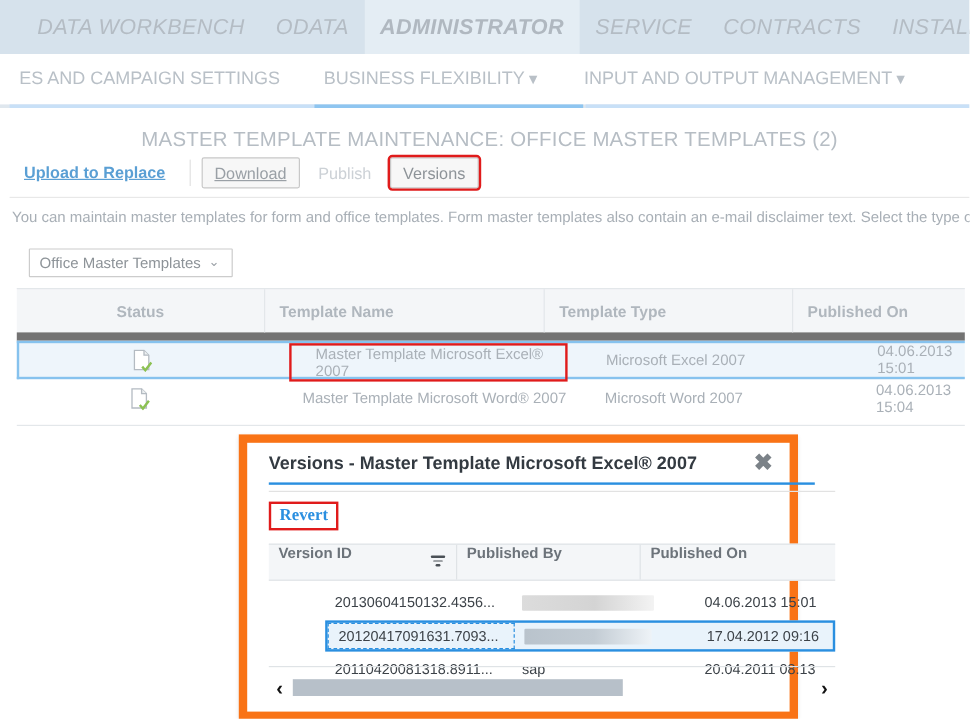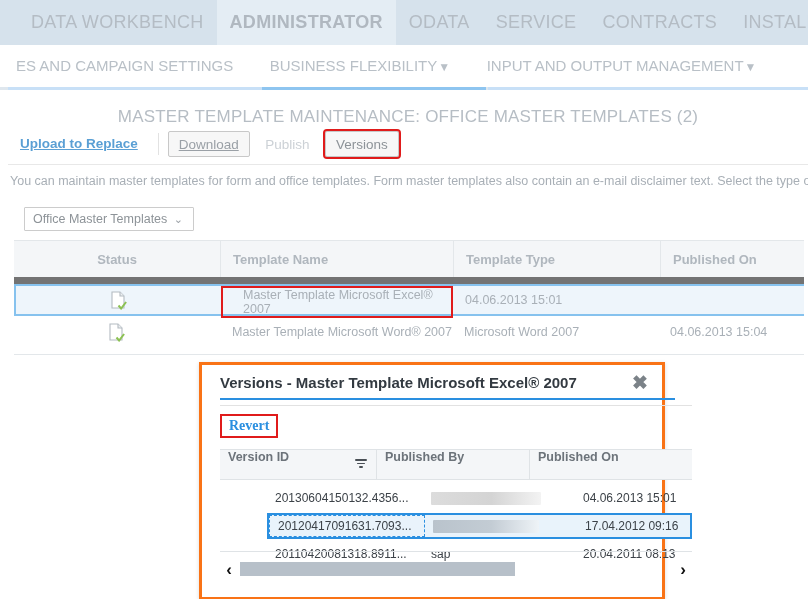--- a/index.html
+++ b/index.html
@@ -24,20 +24,21 @@
   }
   .topnav .l1{
     font-size:18px;
     letter-spacing:.3px;
     color:#b4bcc4;
     padding:9px 13px;
     height:45px;
     line-height:27px;
     box-sizing:border-box;
     display:inline-block;
+    font-style:italic;
   }
   .topnav .l1.active{
     background:#e4edf4;
     color:#b0b8c0;
     font-weight:bold;
   }
 
   
   .subnav{
     position:absolute;left:0;top:45px;width:808px;height:50px;
@@ -142,20 +143,21 @@
   }
   .mt-head{
     display:flex;height:36px;background:#f4f6f8;
     border-top:1px solid #e3e7ea;border-bottom:7px solid #737373;
     font-size:13px;color:#b0b7be;font-weight:bold;
   }
   .mt-head .c{display:flex;align-items:center;box-sizing:border-box;}
   .mt-row{
     display:flex;height:32px;font-size:12.5px;color:#a9b0b7;
     box-sizing:border-box;
+    gap:20px;
   }
   .mt-row .c{display:flex;align-items:center;box-sizing:border-box;}
   .mt-row.selected{
     background:#eef5fb;
     border-top:2px solid #86c2ee;
     border-bottom:2px solid #86c2ee;
     border-left:2px solid #86c2ee;
   }
   .mt-bottom{height:1px;background:#e3e7ea;margin-top:6px;}
   .col-status{width:206px;justify-content:center;}
@@ -177,21 +179,21 @@
     height:32px;
     margin-left:-1px;
   }
 
   
   .doc-icon{position:relative;width:16px;height:19px;display:inline-block;}
   
   .dialog{
     position:absolute;left:199px;top:362px;width:466px;height:238px;
     background:#ffffff;
-    border:3px solid #f97316;
+    border:7px solid #f97316;
     box-shadow:0 1px 4px rgba(0,0,0,.14);
     box-sizing:border-box;
   }
   .dlg-title{
     position:relative;height:34px;
     font-size:15px;font-weight:bold;color:#333a41;
     padding:9px 0 0 18px;box-sizing:border-box;
   }
   .dlg-close{
     position:absolute;right:14px;top:9px;
@@ -266,22 +268,22 @@
     width:18px;text-align:center;
   }
   .hs-track{flex:1;height:14px;position:relative;margin:0 2px;}
   .hs-thumb{position:absolute;left:0;top:0;height:14px;width:275px;background:#b7c0c9;}
 </style>
 </head>
 <body>
 
 <div class="topnav">
   <span class="l1">DATA WORKBENCH</span>
+  <span class="l1">ODATA</span>
   <span class="l1 active">ADMINISTRATOR</span>
-  <span class="l1">ODATA</span>
   <span class="l1">SERVICE</span>
   <span class="l1">CONTRACTS</span>
   <span class="l1">INSTALLE</span>
 </div>
 
 <div class="subnav">
   <span class="l2"><span>ES AND CAMPAIGN SETTINGS</span></span>
   <span class="l2"><span>BUSINESS FLEXIBILITY</span><span class="caret">▼</span></span>
   <span class="l2"><span>INPUT AND OUTPUT MANAGEMENT</span><span class="caret">▼</span></span>
   <div class="underline">
@@ -326,20 +328,21 @@
         <svg width="16" height="19" viewBox="0 0 16 19">
           <path d="M1 1 h8 l4 4 v12 h-12 z" fill="#ffffff" stroke="#b4bbc2" stroke-width="1.1"></path>
           <path d="M9 1 v4 h4" fill="#eceff1" stroke="#b4bbc2" stroke-width="1.1"></path>
           <path d="M7.5 14.5 l2.6 3 5-6.5" fill="none" stroke="#8cc152" stroke-width="2"></path>
         </svg>
       </span>
     </div>
     <div class="c col-name cell-hl">
       <span style="padding-left:8px;">Master Template Microsoft Excel® 2007</span>
     </div>
+    <div class="c col-type">Microsoft Excel 2007</div>
     <div class="c col-pub">04.06.2013 15:01</div>
   </div>
 
   <div class="mt-row">
     <div class="c col-status">
       <span class="doc-icon">
         <svg width="16" height="19" viewBox="0 0 16 19">
           <path d="M1 1 h8 l4 4 v12 h-12 z" fill="#ffffff" stroke="#b4bbc2" stroke-width="1.1"></path>
           <path d="M9 1 v4 h4" fill="#eceff1" stroke="#b4bbc2" stroke-width="1.1"></path>
           <path d="M7.5 14.5 l2.6 3 5-6.5" fill="none" stroke="#8cc152" stroke-width="2"></path>

